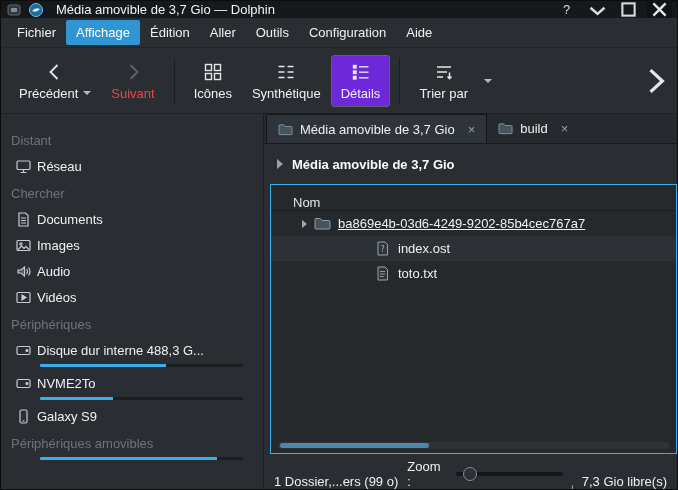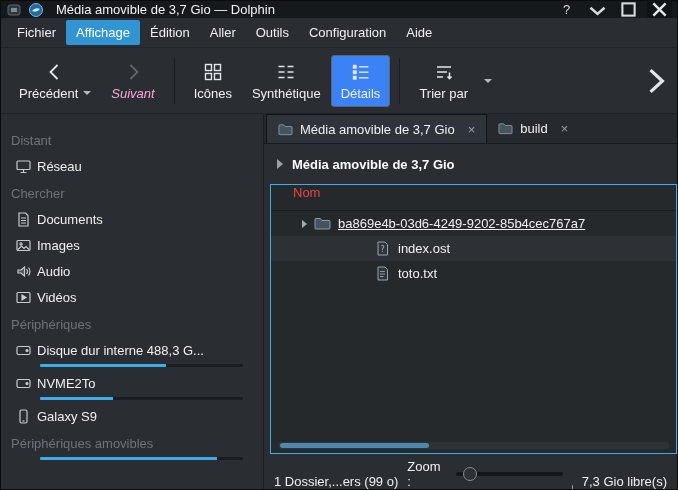--- a/index.html
+++ b/index.html
@@ -27,22 +27,22 @@
   .menu-item { padding:5px 10px; border-radius:2px; white-space:nowrap; }
   .menu-item.active { background:#3095d2; color:#ffffff; }
 
   
   .toolbar { height:66px; flex:none; display:flex; align-items:center; padding:0 8px;
              border-bottom:1px solid #1e2124; }
   .tool-btn { display:flex; flex-direction:column; align-items:center; justify-content:center;
               padding:5px 9px; gap:3px; border-radius:3px; border:1px solid transparent; }
   .tool-btn .ticon { width:22px; height:22px; display:flex; }
   .tool-btn .label-row { display:flex; align-items:center; gap:5px; white-space:nowrap; }
-  .tool-btn.disabled { color:#f9a8d4;font-style:italic; }
-  .tool-btn.checked { background:#3b82f6; border:1px solid #5d646a; }
+  .tool-btn.disabled { color:#ef4444; }
+  .tool-btn.checked { background:#6d28d9; border:1px solid #5d646a; }
   .caret { width:0; height:0; border-left:4px solid transparent; border-right:4px solid transparent;
            border-top:4px solid #b6bbbf; display:inline-block; }
   .v-sep { width:1px; height:46px; background:#1b1e21; margin:0 9px; flex:none; }
   .sort-wrap { display:flex; align-items:center; gap:6px; }
   .overflow-btn { margin-left:auto; width:26px; height:40px; display:flex; align-items:center;
                   justify-content:center; }
 
   
   .content { flex:1; display:flex; min-height:0; }
 
@@ -70,22 +70,22 @@
   .tab.active { background:#2f343a; border:1px solid #121416; border-bottom:none; }
   .tabbar-rest { flex:1; }
 
   .breadcrumb { height:40px; flex:none; display:flex; align-items:center; padding-left:13px; gap:9px; }
   .bc-chevron { width:0; height:0; border-top:5px solid transparent; border-bottom:5px solid transparent;
                 border-left:6px solid #9ba1a6; }
   .crumb { font-weight:bold; color:#fbfbfc; }
 
   .view { flex:1; min-height:0; margin-left:6px; border:1px solid #3daee9; background:#26292c;
           position:relative; display:flex; flex-direction:column; }
-  .list-header { height:26px; flex:none; display:flex; align-items:flex-start; padding-left:22px;
-                 border-bottom:1px solid #1a1d20; color:#ef4444; }
+  .list-header { height:26px; flex:none; display:flex; align-items:flex-end; padding-left:22px;
+                 border-bottom:1px solid #1a1d20; color:#e5e5e5; }
   .row { height:25px; flex:none; display:flex; align-items:center; gap:7px; }
   .row.alt { background:#2d3135; }
   .expander { width:0; height:0; border-top:4px solid transparent; border-bottom:4px solid transparent;
               border-left:5px solid #a3a9ae; margin-left:31px; flex:none; }
   .row .fico { width:17px; height:15px; display:flex; flex:none; }
   .row.file { padding-left:103px; }
   .fname { white-space:nowrap; }
   .fname.underlined { text-decoration:underline; }
   .rows-rest { flex:1; }
   .scrollbar-h { position:absolute; bottom:4px; left:7px; right:7px; height:7px;

